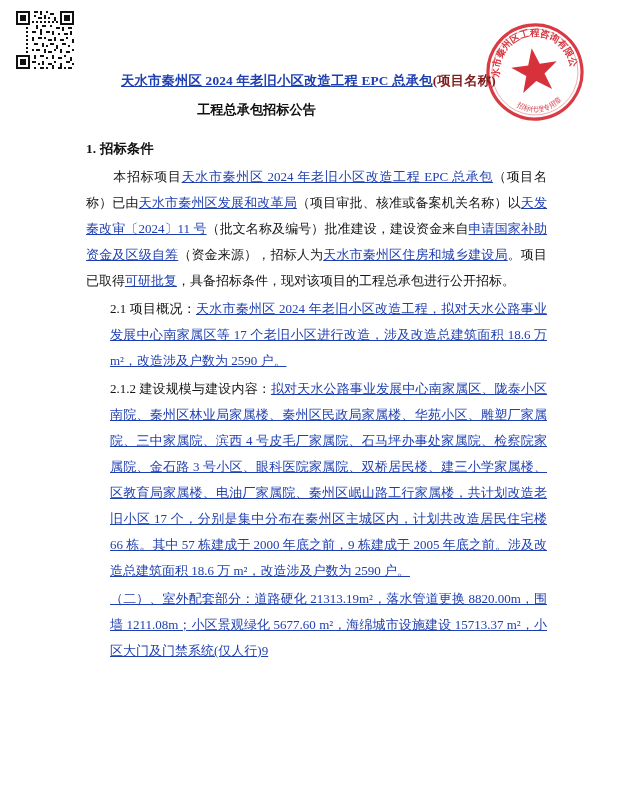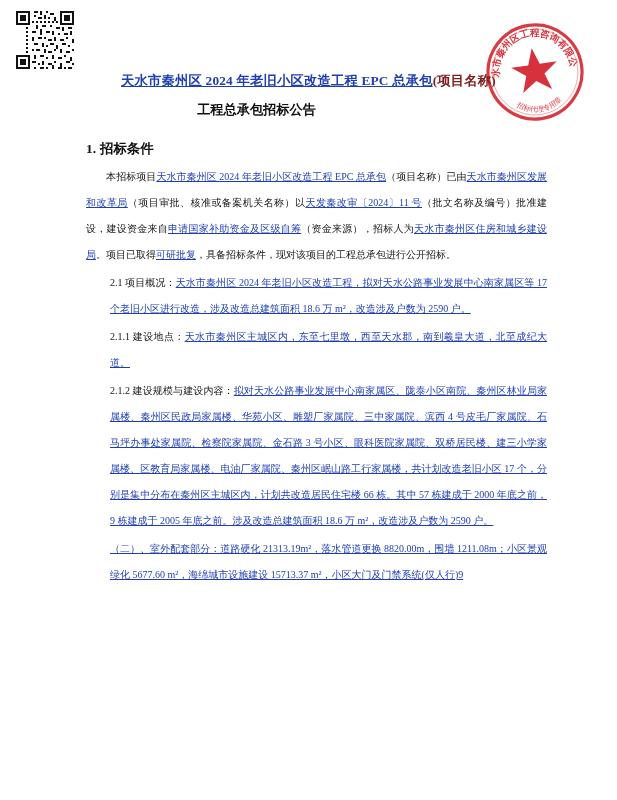--- a/index.html
+++ b/index.html
@@ -84,21 +84,21 @@
   h2.sec {
     font-size: 13.4px;
     font-weight: bold;
     margin: 14px 0 6px 0;
     padding-left: 86px;
     color: #111;
   }
   h2.sec .num { margin-right: 4px; }
 
   p.para {
-    font-size: 10px;
+    font-size: 13px;
     line-height: 26px;
     margin: 0 0 2px 0;
     padding: 0 70px 0 86px;
     text-align: justify;
     text-justify: inter-ideograph;
     color: #151515;
   }
   p.para.indent2 { padding-left: 110px; }
 
   .lk {
@@ -264,23 +264,20 @@
 
     <p class="para">
       　　本招标项目<span class="lk">天水市秦州区 2024 年老旧小区改造工程 EPC 总承包</span>（项目名称）已由<span class="lk">天水市秦州区发展和改革局</span>（项目审批、核准或备案机关名称）以<span class="lk">天发秦改审〔2024〕11 号</span>（批文名称及编号）批准建设，建设资金来自<span class="lk">申请国家补助资金及区级自筹</span>（资金来源），招标人为<span class="lk">天水市秦州区住房和城乡建设局</span>。项目已取得<span class="lk">可研批复</span>，具备招标条件，现对该项目的工程总承包进行公开招标。
     </p>
 
 
     <p class="para indent2">
       2.1 项目概况：<span class="lk">天水市秦州区 2024 年老旧小区改造工程，拟对天水公路事业发展中心南家属区等 17 个老旧小区进行改造，涉及改造总建筑面积 18.6 万 m²，改造涉及户数为 2590 户。</span>
     </p>
 
-    <p class="para indent2">
-      2.1.1 建设地点：<span class="lk">天水市秦州区主城区内，东至七里墩，西至天水郡，南到羲皇大道，北至成纪大道。</span>
-    </p>
 
     <p class="para indent2">
       2.1.2 建设规模与建设内容：<span class="lk">拟对天水公路事业发展中心南家属区、陇泰小区南院、秦州区林业局家属楼、秦州区民政局家属楼、华苑小区、雕塑厂家属院、三中家属院、滨西 4 号皮毛厂家属院、石马坪办事处家属院、检察院家属院、金石路 3 号小区、眼科医院家属院、双桥居民楼、建三小学家属楼、区教育局家属楼、电油厂家属院、秦州区岷山路工行家属楼，共计划改造老旧小区 17 个，分别是集中分布在秦州区主城区内，计划共改造居民住宅楼 66 栋。其中 57 栋建成于 2000 年底之前，9 栋建成于 2005 年底之前。涉及改造总建筑面积 18.6 万 m²，改造涉及户数为 2590 户。</span>
     </p>
 
 
     <p class="para indent2">
       <span class="lk">（二）、室外配套部分：道路硬化 21313.19m²，落水管道更换 8820.00m，围墙 1211.08m；小区景观绿化 5677.60 m²，海绵城市设施建设 15713.37 m²，小区大门及门禁系统(仅人行)9</span>
     </p>
 

